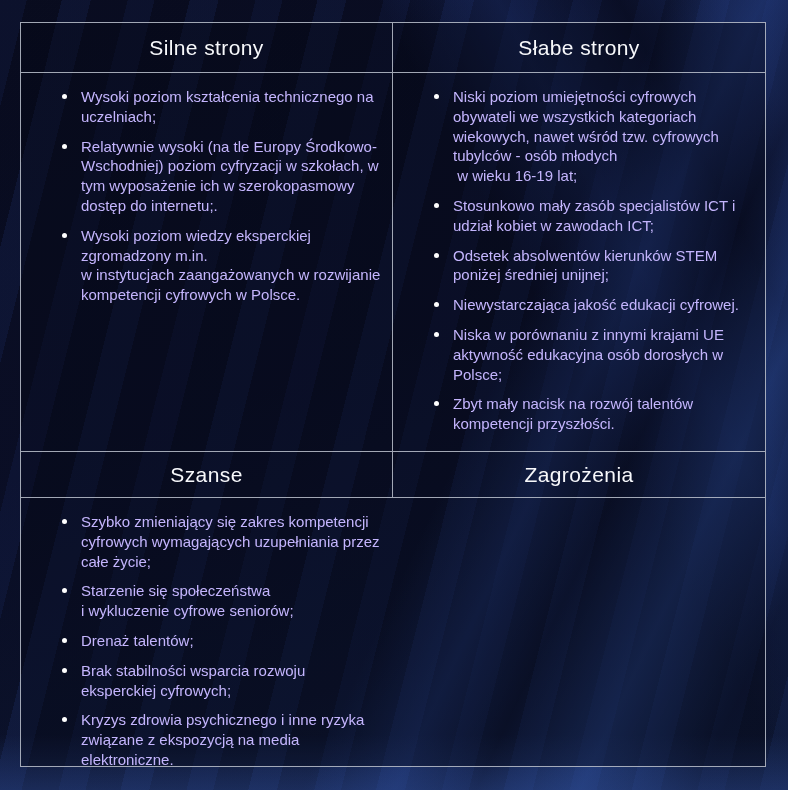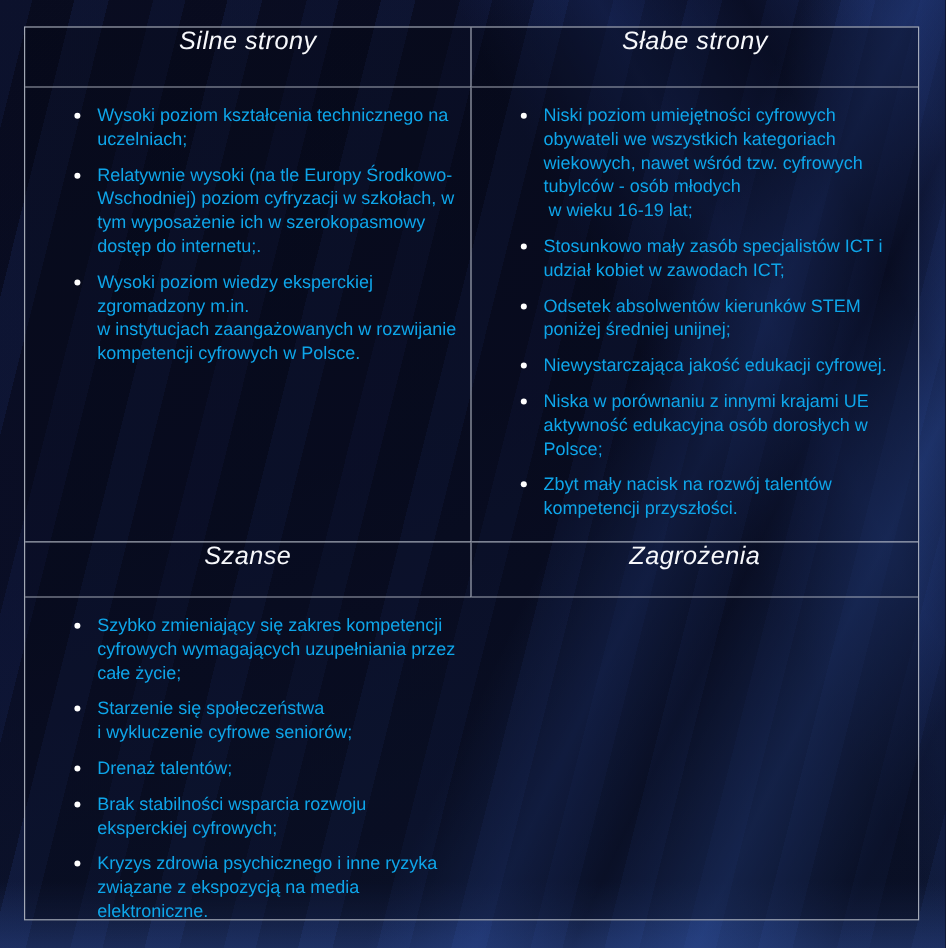--- a/index.html
+++ b/index.html
@@ -43,22 +43,22 @@
     color: #f3f5f9;
   }
   .cell {
     box-sizing: border-box;
     overflow: hidden;
   }
   .col-1 { border-right: 1px solid rgba(189,195,207,0.85); }
   .row-edge { border-bottom: 1px solid rgba(189,195,207,0.85); }
   .header-cell {
     display: flex;
+    align-items: center;
     justify-content: center;
-    font-style: italic;
   }
   .header-title {
     margin: 0;
     font-size: 21px;
     font-weight: 400;
     letter-spacing: 0.4px;
     color: #f7f8fb;
   }
   .body-cell { padding: 14px 10px 8px 0; }
   .swot-list {
@@ -66,21 +66,21 @@
     padding: 0;
     list-style: none;
   }
   .swot-item {
     position: relative;
     padding-left: 60px;
     margin-bottom: 10px;
     font-size: 15px;
     line-height: 1.32;
     white-space: pre-line;
-    color: #0ea5e9;
+    color: #c4b5fd;
   }
   .swot-item::before {
     content: "";
     position: absolute;
     left: 41px;
     top: 7px;
     width: 5px;
     height: 5px;
     border-radius: 50%;
     background: #ffffff;

